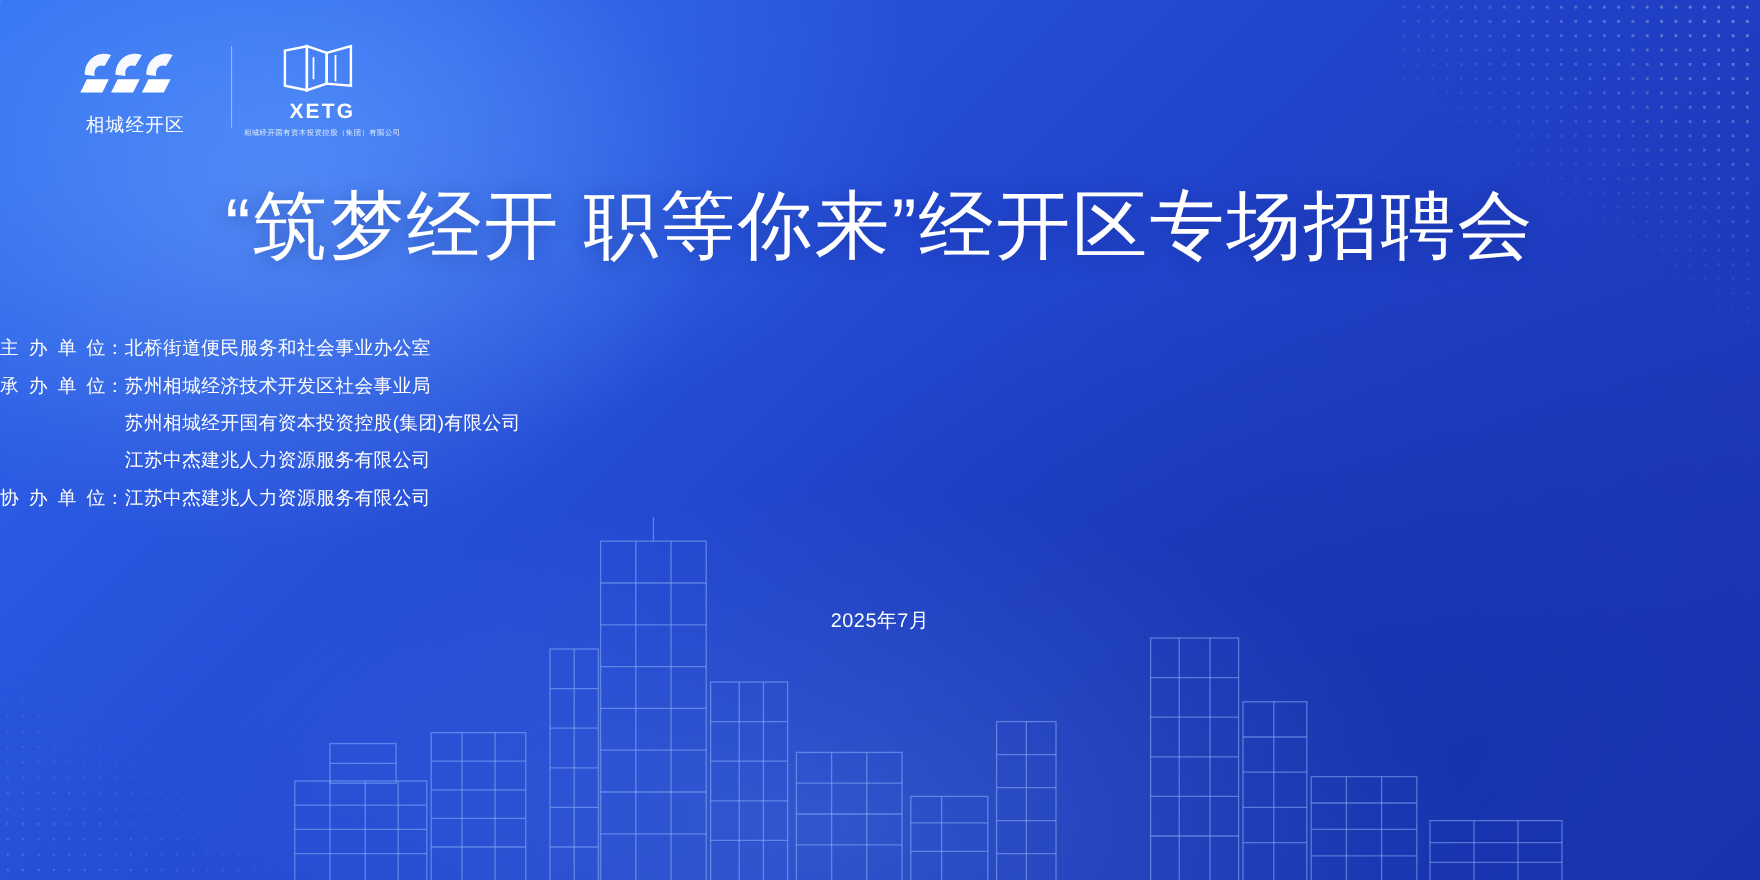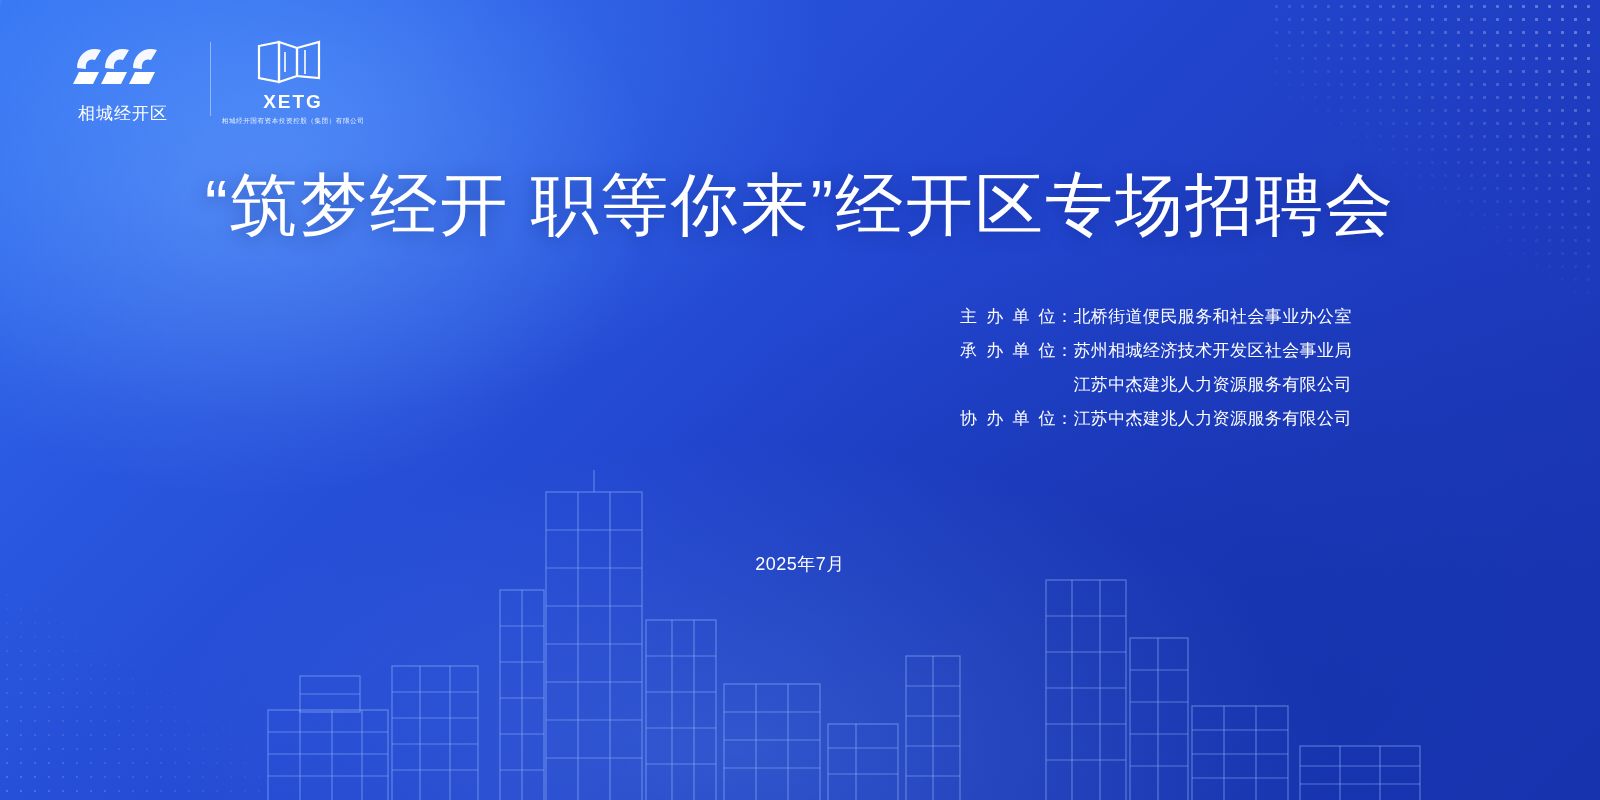--- a/index.html
+++ b/index.html
@@ -69,21 +69,21 @@
   
   .headline{
     position:absolute;left:0;right:0;top:160px;text-align:center;
     color:#ffffff;font-size:68px;font-weight:400;letter-spacing:2px;
     text-shadow:0 3px 18px rgba(10,30,120,0.45);
     white-space:nowrap;
   }
   
   .orgs{
     position:absolute;left:0;right:0;top:300px;
-    display:flex;flex-direction:column;align-items:flex-end;gap:0;
+    display:flex;flex-direction:column;align-items:flex-start;gap:0;
   }
   .org-row{
     width:640px;display:flex;font-size:17px;color:#ffffff;line-height:34px;
     letter-spacing:.4px;
   }
   .org-label{width:96px;flex:0 0 96px;text-align:justify;text-align-last:justify;}
   .org-sep{flex:0 0 12px;}
   .org-value{flex:1;}
   .org-row.cont .org-label,.org-row.cont .org-sep{visibility:hidden;}
 
@@ -247,24 +247,29 @@
       <span class="org-sep">：</span>
       <span class="org-value">北桥街道便民服务和社会事业办公室</span>
     </div>
 
     <div class="org-row">
       <span class="org-label">承办单位</span>
       <span class="org-sep">：</span>
       <span class="org-value">苏州相城经济技术开发区社会事业局</span>
     </div>
 
-
     <div class="org-row cont">
       <span class="org-label">承办单位</span>
       <span class="org-sep">：</span>
+      <span class="org-value">苏州相城经开国有资本投资控股(集团)有限公司</span>
+    </div>
+
+    <div class="org-row cont">
+      <span class="org-label">承办单位</span>
+      <span class="org-sep">：</span>
       <span class="org-value">江苏中杰建兆人力资源服务有限公司</span>
     </div>
 
 
     <div class="org-row">
       <span class="org-label">协办单位</span>
       <span class="org-sep">：</span>
       <span class="org-value">江苏中杰建兆人力资源服务有限公司</span>
     </div>
   </div>

